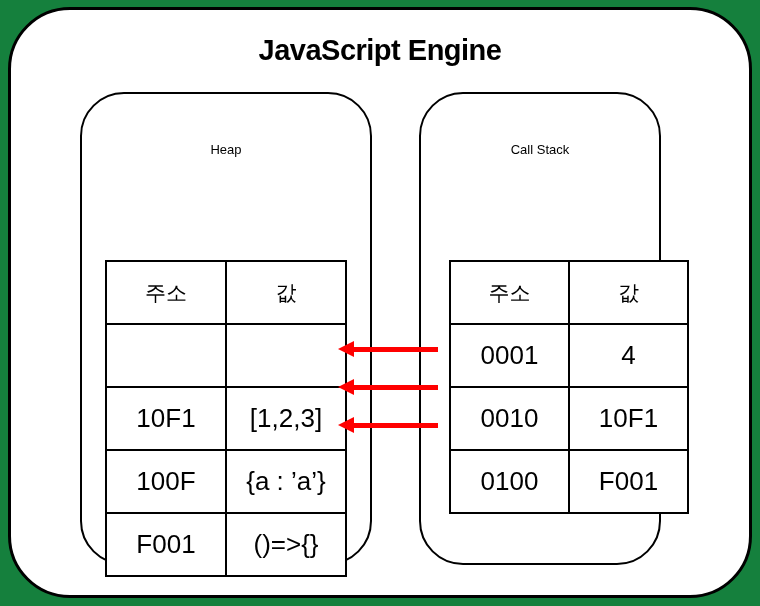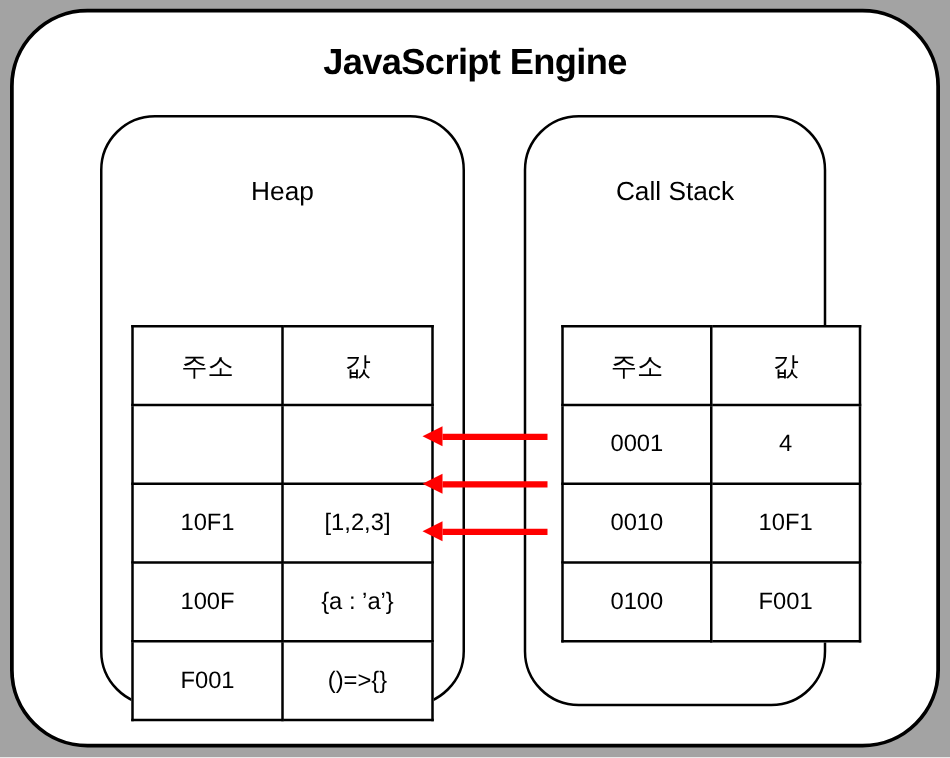--- a/index.html
+++ b/index.html
@@ -5,21 +5,21 @@
   html, body {
     margin: 0;
     padding: 0;
     background: #ffffff;
     font-family: "Liberation Sans", "DejaVu Sans", sans-serif;
   }
   .canvas {
     position: relative;
     width: 760px;
     height: 606px;
-    background: #a3a3a3;
+    background: #15803d;
     overflow: hidden;
   }
   .outer-box {
     position: absolute;
     left: 8px;
     top: 7px;
     width: 744px;
     height: 591px;
     border: 3px solid #000000;
     border-radius: 62px;
@@ -44,21 +44,21 @@
     border: 2px solid #000000;
     border-radius: 44px;
     box-sizing: border-box;
     background: #ffffff;
   }
   .heap-box { left: 69px; width: 292px; }
   .stack-box { left: 408px; width: 242px; }
   .box-label {
     margin-top: 48px;
     text-align: center;
-    font-size: 21px;
+    font-size: 13px;
     color: #000000;
   }
   table.mem-table {
     position: absolute;
     top: 166px;
     border-collapse: collapse;
     table-layout: fixed;
     background: #ffffff;
   }
   .heap-box table.mem-table { left: 23px; width: 242px; }
@@ -69,21 +69,21 @@
     height: 35px;
     padding: 13px;
     text-align: center;
     vertical-align: middle;
     font-weight: 400;
     color: #000000;
     overflow: hidden;
     white-space: nowrap;
   }
   table.mem-table th { font-size: 21px; }
-  table.mem-table td { font-size: 19px; border-radius: 10px; }
+  table.mem-table td { font-size: 26px; border-radius: 10px; }
   .arrow {
     position: absolute;
     left: 338px;
     width: 100px;
     height: 16px;
     display: flex;
     align-items: center;
   }
   .arrow-0 { top: 341px; }
   .arrow-1 { top: 379px; }

